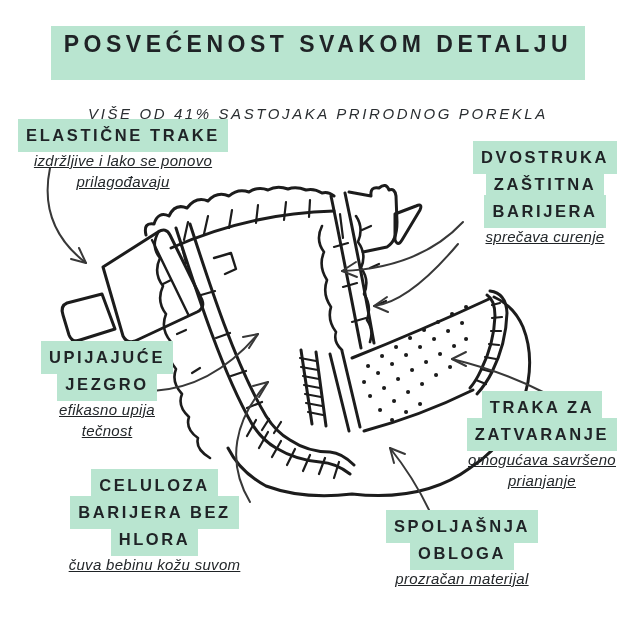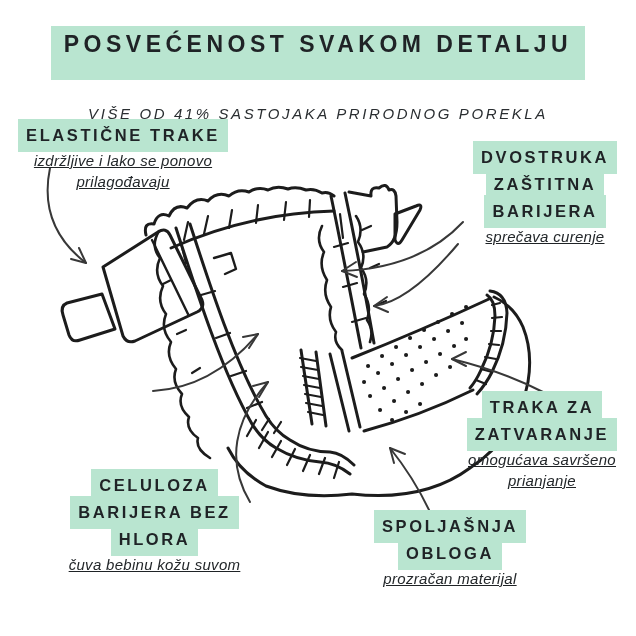--- a/index.html
+++ b/index.html
@@ -153,34 +153,40 @@
     <div class="desc">prilagođavaju</div>
   </div>
 
   <div class="label-block" style="left:456px;top:141px;width:178px;">
     <div class="hl-line"><span class="hl">DVOSTRUKA</span></div>
     <div class="hl-line"><span class="hl">ZAŠTITNA</span></div>
     <div class="hl-line"><span class="hl">BARIJERA</span></div>
     <div class="desc">sprečava curenje</div>
   </div>
 
+  <div class="label-block" style="left:22px;top:341px;width:170px;">
+    <div class="hl-line"><span class="hl">UPIJAJUĆE</span></div>
+    <div class="hl-line"><span class="hl">JEZGRO</span></div>
+    <div class="desc">efikasno upija</div>
+    <div class="desc">tečnost</div>
+  </div>
 
   <div class="label-block" style="left:52px;top:469px;width:205px;">
     <div class="hl-line"><span class="hl">CELULOZA</span></div>
     <div class="hl-line"><span class="hl">BARIJERA BEZ</span></div>
     <div class="hl-line"><span class="hl">HLORA</span></div>
     <div class="desc">čuva bebinu kožu suvom</div>
   </div>
 
   <div class="label-block" style="left:452px;top:391px;width:180px;">
     <div class="hl-line"><span class="hl">TRAKA ZA</span></div>
     <div class="hl-line"><span class="hl">ZATVARANJE</span></div>
     <div class="desc">omogućava savršeno</div>
     <div class="desc">prianjanje</div>
   </div>
 
-  <div class="label-block" style="left:360px;top:510px;width:180px;">
+  <div class="label-block" style="left:372px;top:510px;width:180px;">
     <div class="hl-line"><span class="hl">SPOLJAŠNJA</span></div>
     <div class="hl-line"><span class="hl">OBLOGA</span></div>
     <div class="desc">prozračan materijal</div>
   </div>
 
 </div>
 
 </body></html>

